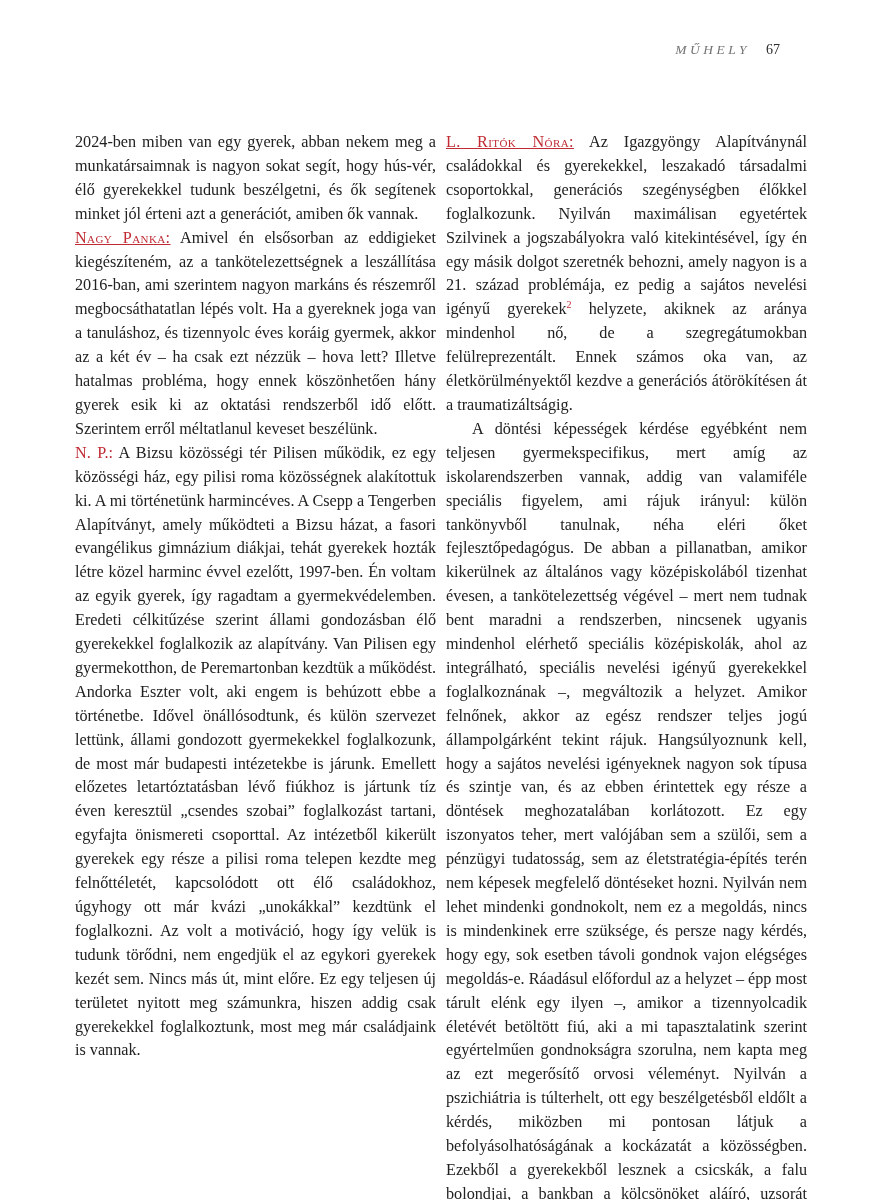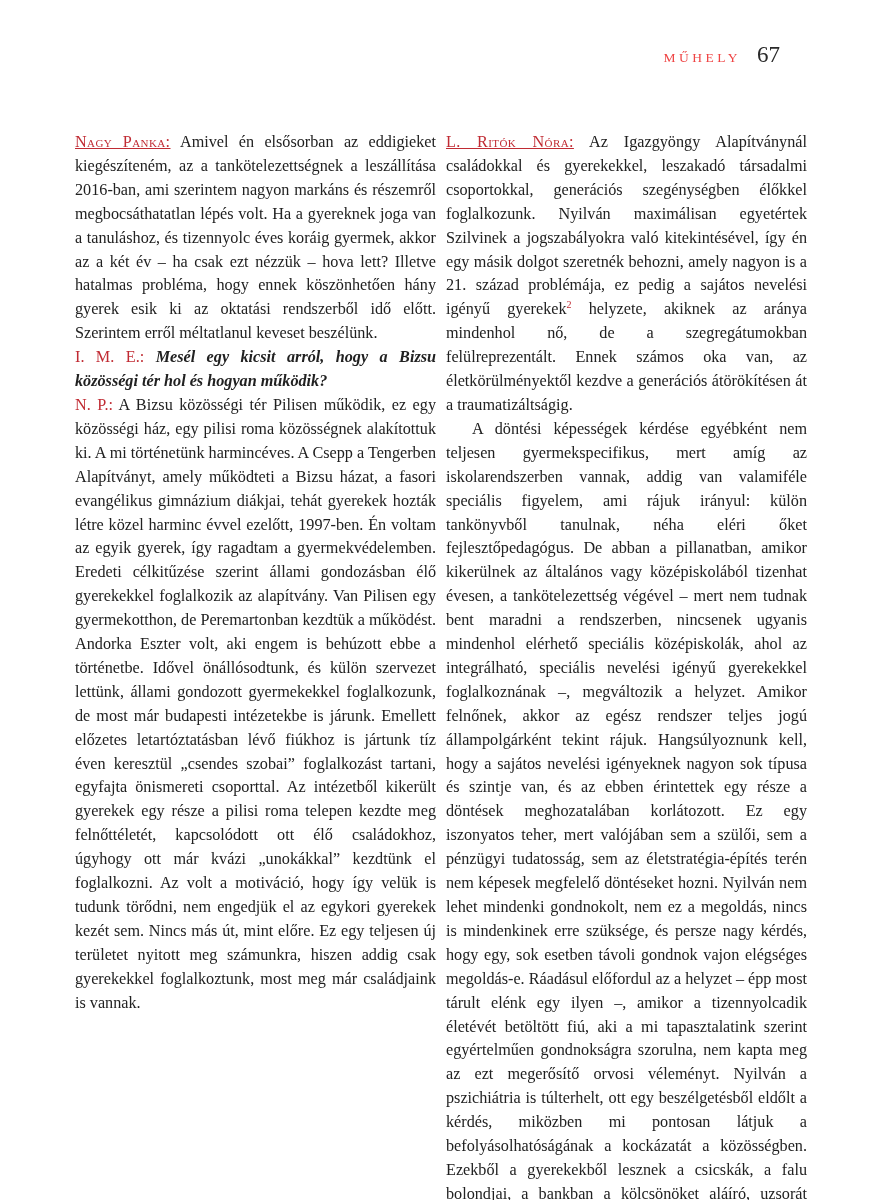--- a/index.html
+++ b/index.html
@@ -15,26 +15,27 @@
   }
   .page-header {
     position: absolute;
     top: 42px;
     right: 100px;
     display: flex;
     align-items: baseline;
     gap: 16px;
   }
   .section-title {
+    font-style: italic;
     font-size: 13.5px;
     letter-spacing: 3.5px;
-    color: #ef4444;
+    color: #737373;
   }
   .page-number {
-    font-size: 23px;
+    font-size: 14px;
     color: #2a2a2a;
   }
   .col {
     position: absolute;
     top: 131px;
     width: 361px;
     height: 1069px;
     overflow: hidden;
     font-size: 16.2px;
     line-height: 23.9px;
@@ -60,22 +61,22 @@
 <body>
 
 <div class="page">
 
   <header class="page-header">
     <span class="section-title">MŰHELY</span>
     <span class="page-number">67</span>
   </header>
 
   <div class="col col-left">
+    <p class="para"><span>2024-ben miben van egy gyerek, abban nekem meg a munkatársaimnak is nagyon sokat segít, hogy hús-vér, élő gyerekekkel tudunk beszélgetni, és ők segítenek minket jól érteni azt a generációt, amiben ők vannak.</span></p>
     <p class="para"><span class="speaker sc">Nagy Panka:</span> <span>Amivel én elsősorban az eddigieket kiegészíteném, az a tankötelezettségnek a leszállítása 2016-ban, ami szerintem nagyon markáns és részemről megbocsáthatatlan lépés volt. Ha a gyereknek joga van a tanuláshoz, és tizennyolc éves koráig gyermek, akkor az a két év – ha csak ezt nézzük – hova lett? Illetve hatalmas probléma, hogy ennek köszönhetően hány gyerek esik ki az oktatási rendszerből idő előtt. Szerintem erről méltatlanul keveset beszélünk.</span></p>
-    <p class="para"><span class="speaker">I. M. E.:</span> <span class="question-text">Mesél egy kicsit arról, hogy a Bizsu közösségi tér hol és hogyan működik?</span></p>
     <p class="para"><span class="speaker">N. P.:</span> <span>A Bizsu közösségi tér Pilisen működik, ez egy közösségi ház, egy pilisi roma közösségnek alakítottuk ki. A mi történetünk harmincéves. A Csepp a Tengerben Alapítványt, amely működteti a Bizsu házat, a fasori evangélikus gimnázium diákjai, tehát gyerekek hozták létre közel harminc évvel ezelőtt, 1997-ben. Én voltam az egyik gyerek, így ragadtam a gyermekvédelemben. Eredeti célkitűzése szerint állami gondozásban élő gyerekekkel foglalkozik az alapítvány. Van Pilisen egy gyermekotthon, de Peremartonban kezdtük a működést. Andorka Eszter volt, aki engem is behúzott ebbe a történetbe. Idővel önállósodtunk, és külön szervezet lettünk, állami gondozott gyermekekkel foglalkozunk, de most már budapesti intézetekbe is járunk. Emellett előzetes letartóztatásban lévő fiúkhoz is jártunk tíz éven keresztül „csendes szobai” foglalkozást tartani, egyfajta önismereti csoporttal. Az intézetből kikerült gyerekek egy része a pilisi roma telepen kezdte meg felnőttéletét, kapcsolódott ott élő családokhoz, úgyhogy ott már kvázi „unokákkal” kezdtünk el foglalkozni. Az volt a motiváció, hogy így velük is tudunk törődni, nem engedjük el az egykori gyerekek kezét sem. Nincs más út, mint előre. Ez egy teljesen új területet nyitott meg számunkra, hiszen addig csak gyerekekkel foglalkoztunk, most meg már családjaink is vannak.</span></p>
   </div>
 
   <div class="col col-right">
     <p class="para"><span class="speaker sc">L. Ritók Nóra:</span> <span>Az Igazgyöngy Alapítványnál családokkal és gyerekekkel, leszakadó társadalmi csoportokkal, generációs szegénységben élőkkel foglalkozunk. Nyilván maximálisan egyetértek Szilvinek a jogszabályokra való kitekintésével, így én egy másik dolgot szeretnék behozni, amely nagyon is a 21. szá­zad problémája, ez pedig a sajátos nevelési igényű gyerekek</span><sup class="footnote-ref">2</sup><span> helyzete, akiknek az aránya mindenhol nő, de a szegregátumokban felülreprezentált. Ennek számos oka van, az életkörülményektől kezdve a generációs átörökítésen át a traumatizáltságig.</span></p>
     <p class="para indent"><span>A döntési képességek kérdése egyébként nem teljesen gyermekspecifikus, mert amíg az iskolarendszerben vannak, addig van valamiféle speciális figyelem, ami rájuk irányul: külön tankönyvből tanulnak, néha eléri őket fejlesztőpedagógus. De abban a pillanatban, amikor kikerülnek az általános vagy középiskolából tizenhat évesen, a tankötelezettség végével – mert nem tudnak bent maradni a rendszerben, nincsenek ugyanis mindenhol elérhető speciális középiskolák, ahol az integrálható, speciális nevelési igényű gyerekekkel foglalkoznának –, megváltozik a helyzet. Amikor felnőnek, akkor az egész rendszer teljes jogú állampolgárként tekint rájuk. Hangsúlyoznunk kell, hogy a sajátos nevelési igényeknek nagyon sok típusa és szintje van, és az ebben érintettek egy része a döntések meghozatalában korlátozott. Ez egy iszonyatos teher, mert valójában sem a szülői, sem a pénzügyi tudatosság, sem az életstratégia-építés terén nem képesek megfelelő döntéseket hozni. Nyilván nem lehet mindenki gondnokolt, nem ez a megoldás, nincs is mindenkinek erre szüksége, és persze nagy kérdés, hogy egy, sok esetben távoli gondnok vajon elégséges megoldás-e. Ráadásul előfordul az a helyzet – épp most tárult elénk egy ilyen –, amikor a tizennyolcadik életévét betöltött fiú, aki a mi tapasztalatink szerint egyértelműen gondnokságra szorulna, nem kapta meg az ezt megerősítő orvosi véleményt. Nyilván a pszichiátria is túlterhelt, ott egy beszélgetésből eldőlt a kérdés, miközben mi pontosan látjuk a befolyásolhatóságának a kockázatát a közösségben. Ezekből a gyerekekből lesznek a csicskák, a falu bolondjai, a bankban a kölcsönöket aláíró, uzsorát felvevő, kihasznált emberek, sokan „viszik</span></p>
   </div>
 
 </div>
 

